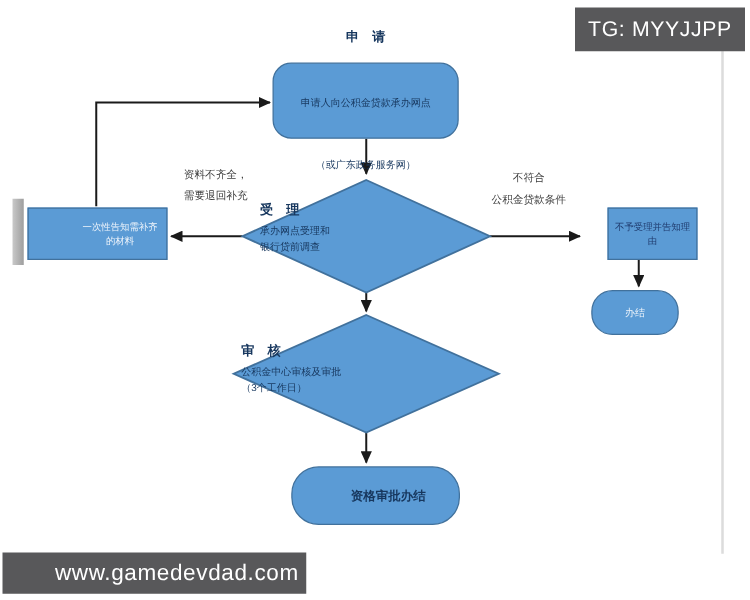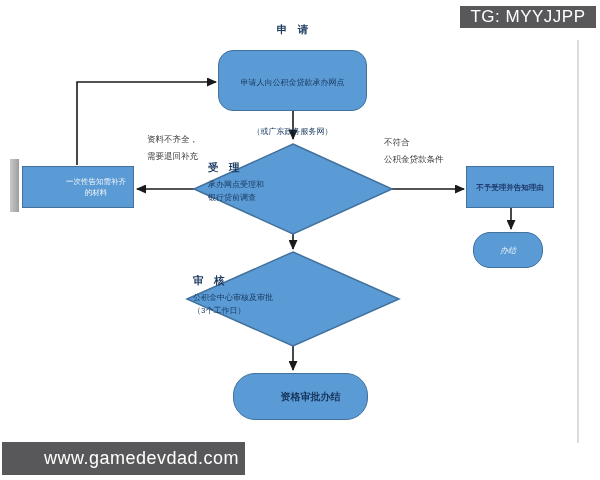--- a/index.html
+++ b/index.html
@@ -63,46 +63,46 @@
   <div class="diamond-text" style="left:208px; top:161px; width:170px;">
     <div class="shape-title">受　理</div>
     <div class="shape-line">承办网点受理和</div>
     <div class="shape-line">银行贷前调查</div>
   </div>
 
   <div class="shape" style="left:22px; top:166px; width:112px; height:42px;padding-left:36px;">
     <div class="small-label light">一次性告知需补齐的材料</div>
   </div>
 
-  <div class="shape" style="left:466px; top:166px; width:88px; height:42px;font-weight:bold;">
+  <div class="shape" style="left:486px; top:166px; width:72px; height:42px;">
     <div class="small-label">不予受理并告知理由</div>
   </div>
 
   <div class="shape stadium" style="left:473px; top:232px; width:70px; height:36px; border-radius:17px;">
-    <div class="small-label light" style="font-size:8px;font-style:italic;">办结</div>
+    <div class="small-label light" style="font-size:8px;">办结</div>
   </div>
 
   <div class="diamond-text" style="left:193px; top:274px; width:200px;">
     <div class="shape-title">审　核</div>
     <div class="shape-line">公积金中心审核及审批</div>
     <div class="shape-line">（3个工作日）</div>
   </div>
 
   <div class="shape stadium" style="left:233px; top:373px; width:135px; height:47px; border-radius:22px;">
     <div class="finish-label">资格审批办结</div>
   </div>
 
   <div class="float-label" style="left:147px; top:131px; width:84px; text-align:left;">
     <div>资料不齐全，</div>
     <div>需要退回补充</div>
   </div>
-  <div class="float-label" style="left:384px; top:134px; width:78px; ">
+  <div class="float-label" style="left:384px; top:134px; width:78px; text-align:center;">
     <div>不符合</div>
     <div>公积金贷款条件</div>
   </div>
 
   <div class="gray-strip" style="left:10px; top:159px; width:9px; height:53px;"></div>
   <div class="edge-line" style="left:577px; top:40px; height:403px;"></div>
 
-  <div class="wm" style="left:460px; top:6px; width:136px; height:22px; font-size:17px;">TG: MYYJJPP</div>
+  <div class="wm" style="left:460px; top:6px; width:136px; height:35px; font-size:17px;">TG: MYYJJPP</div>
   <div class="wm" style="left:2px; top:442px; width:207px; height:33px; font-size:18px;padding-left:36px;">www.gamedevdad.com</div>
 
 </div>
 
 </body></html>

